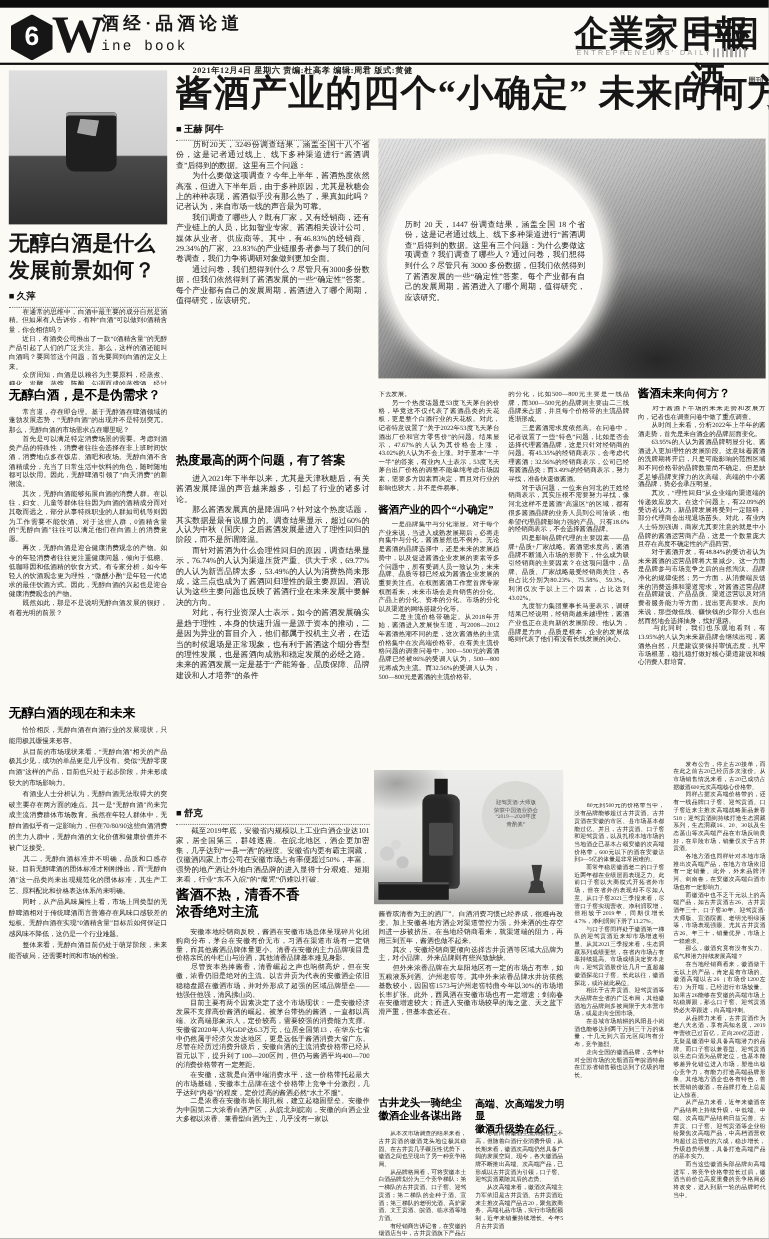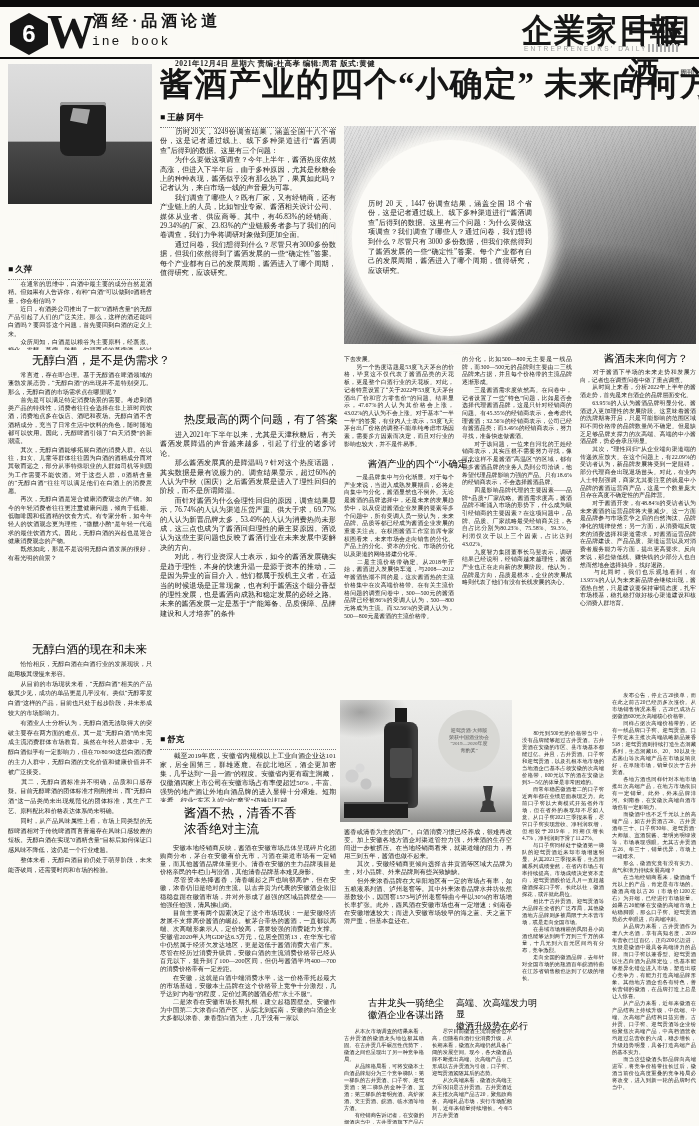--- a/index.html
+++ b/index.html
@@ -5,21 +5,21 @@
   html,body{margin:0;padding:0;background:#888;}
   #page{position:relative;width:699px;height:1126px;background:#fbfaf5;overflow:hidden;
         font-family:"Liberation Serif","DejaVu Serif",serif;color:#161616;}
   .abs{position:absolute;}
   .body{text-align:justify;white-space:pre-line;overflow:hidden;color:#1c1c1c;}
   .f-main{font-size:7.2px;line-height:9.4px;}
   .f-mid{font-size:5.9px;line-height:7.7px;}
   .f-left{font-size:6.1px;line-height:8.3px;}
   .f-small{font-size:5.3px;line-height:7px;}
   .f-bot{font-size:6.8px;line-height:8.9px;}
-  .subhead{font-weight:normal;color:#000;white-space:pre-line;line-height:1.25;margin-left:24px;}
+  .subhead{font-weight:bold;color:#000;white-space:pre-line;line-height:1.25;}
   .byline{font-size:8.5px;font-weight:bold;color:#111;border-bottom:1px dotted #777;padding-bottom:3px;}
   .rule{background:#0d0d0d;}
   
   #topbar{left:0;top:0;width:699px;height:7px;background:#0c0c0c;}
   #hex{left:10px;top:13px;width:38px;height:42px;background:#161616;
        clip-path:polygon(50% 0,100% 25%,100% 75%,50% 100%,0 75%,0 25%);
        color:#fff;font-weight:bold;font-size:24px;line-height:42px;text-align:center;
        font-family:"Liberation Sans",sans-serif;}
   #bigW{left:47px;top:4px;font-size:48px;font-weight:bold;letter-spacing:-2px;}
   #secCN{left:92px;top:11px;font-size:16px;font-weight:bold;letter-spacing:4px;}
@@ -94,20 +94,22 @@
   <div id="mastSub" class="abs">中国酒</div>
   <div id="mastEN" class="abs">ENTREPRENEURS' DAILY</div>
   <div id="weeklyMark" class="abs"></div>
   <div id="weekly" class="abs">周刊</div>
   <div id="headrule" class="abs rule"></div>
 
   <div id="glassPhoto" class="abs photo">
     <div id="glass"></div>
     <div id="ice"></div>
   </div>
+  <div id="leftTitle" class="abs">无醇白酒是什么
+发展前景如何？</div>
   <div class="abs byline" style="left:8px;top:264px;width:144px;">■ 久萍</div>
   <div class="abs body f-left" style="left:8px;top:280px;width:144px;height:70px;">　　在通常的思维中，白酒中最主要的成分自然是酒精。但如果有人告诉你，有种“白酒”可以做到0酒精含量，你会相信吗？
 　　近日，有酒类公司推出了一款“0酒精含量”的无醇产品引起了人们的广泛关注。那么，这样的酒还能叫白酒吗？要回答这个问题，首先要回到白酒的定义上来。
 　　众所周知，白酒是以粮谷为主要原料，经蒸煮、糖化、发酵、蒸馏、陈酿、勾调而成的蒸馏酒。经过以上复杂程序产出的白酒，酒精含量普遍较高。我们平常饮用的酒，更多是经过勾调降度调味之后的产品。从成分角度来看，白酒的酒精含量或许有所差异，但完全不含酒精成分的白酒是不存在的。如果真有这种0酒精含量的饮品，它就不是标准意义上的白酒了。</div>
   <div class="abs subhead" style="left:8px;top:353px;width:144px;font-size:11.5px;">无醇白酒，是不是伪需求？</div>
   <div class="abs body f-left" style="left:8px;top:371px;width:144px;height:268px;">　　常言道，存在即合理。基于无醇酒在啤酒领域的蓬勃发展态势，“无醇白酒”的出现并不是特别突兀。那么，无醇白酒的市场需求点在哪里呢？
 　　首先是可以满足特定消费场景的需要。考虑到酒类产品的特殊性，消费者往往会选择在非上班时间饮酒，消费地点多在饭店、酒吧和夜场。无醇白酒不含酒精成分，充当了日常生活中饮料的角色，随时随地都可以饮用。因此，无醇啤酒引领了“白天消费”的新潮流。
 　　其次，无醇白酒能够拓展白酒的消费人群。在以往，妇女、儿童等群体往往因为白酒的酒精成分而对其敬而远之，部分从事特殊职业的人群如司机等则因为工作需要不能饮酒。对于这些人群，0酒精含量的“无醇白酒”往往可以满足他们在白酒上的消费意愿。
 　　再次，无醇白酒是迎合健康消费观念的产物。如今的年轻消费者往往更注重健康问题，倾向于低糖、低咖啡因和低酒精的饮食方式。有专家分析，如今年轻人的饮酒观念更为理性，“微醺小酌”是年轻一代追求的最佳饮酒方式。因此，无醇白酒的兴起也是迎合健康消费观念的产物。
 　　既然如此，那是不是说明无醇白酒发展的很好，有着光明的前景？</div>

